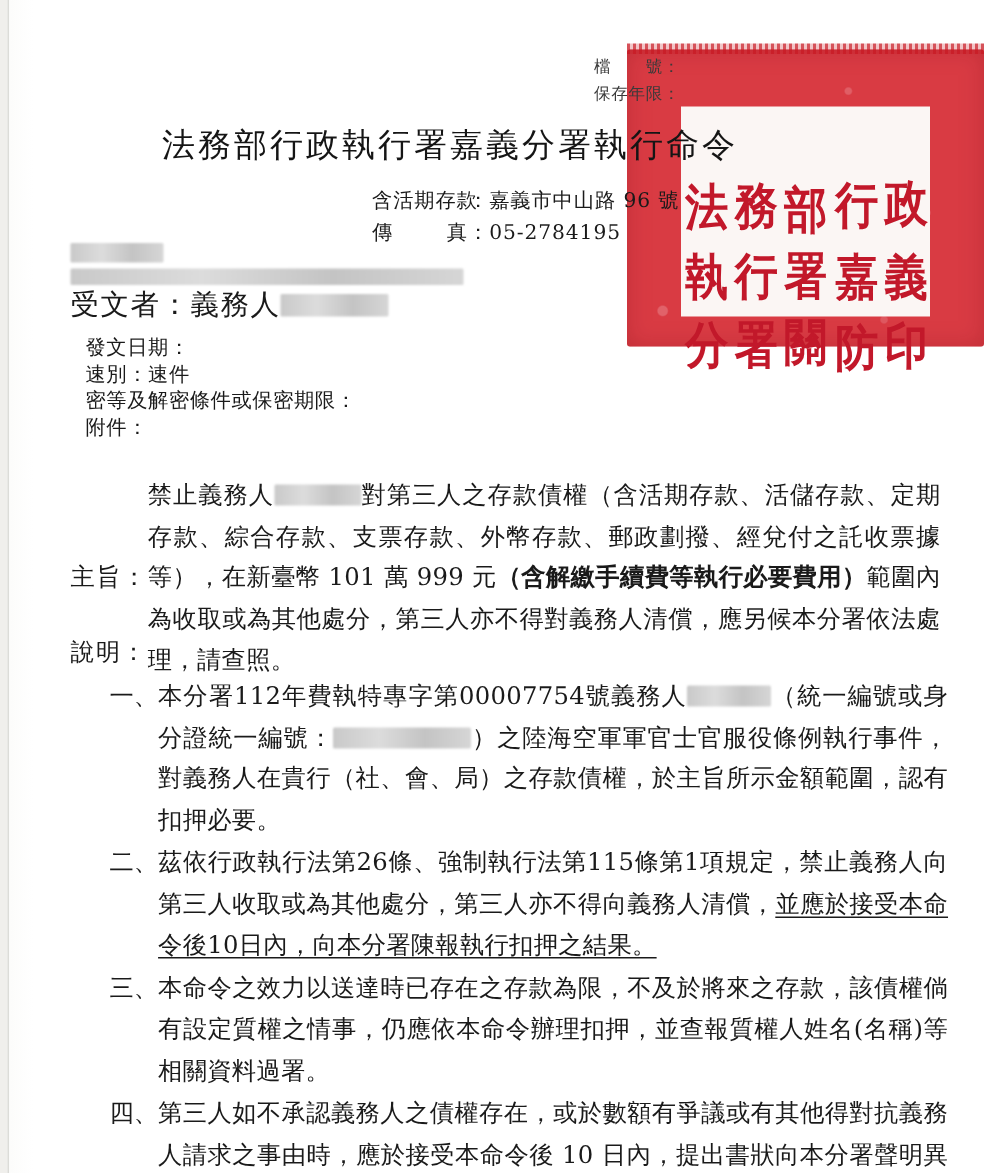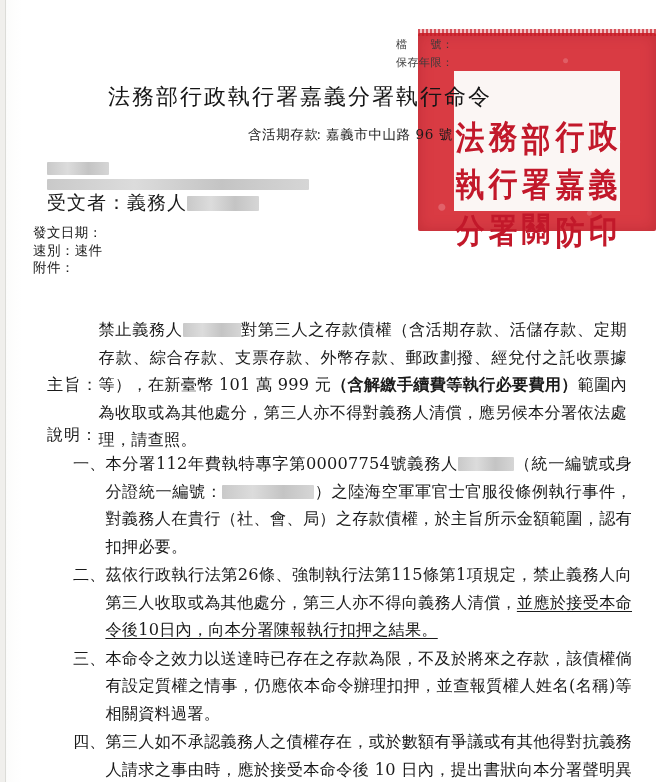--- a/index.html
+++ b/index.html
@@ -157,21 +157,21 @@
   
   #recipient {
     left: 47px; top: 190px;
     font-size: 19px;
     letter-spacing: 1px;
     white-space: nowrap;
   }
 
   
   #meta {
-    left: 33px; top: 224px;
+    left: 57px; top: 224px;
     font-size: 13.5px;
     line-height: 17.5px;
     letter-spacing: 0.4px;
   }
   .meta-row { white-space: nowrap; }
 
   
   #subject-block { left: 47px; top: 316px; width: 580px; }
   #explain-label { left: 47px; top: 425px; }
   #explain-block { left: 47px; top: 450px; width: 585px; }
@@ -250,35 +250,41 @@
     <div class="arc-line">檔　　號：</div>
     <div class="arc-line">保存年限：</div>
   </div>
 
   <div id="doc-title" class="layer">法務部行政執行署嘉義分署執行命令</div>
 
   <div id="agency-lines" class="layer">
     <div class="agency-row">
       <span class="agency-label-spread">含活期存款</span>：<span>嘉義市中山路 96 號</span>
     </div>
+    <div class="agency-row">
+      <span class="agency-label-spread">傳真</span>：<span>05-2784195</span>
+    </div>
   </div>
 
   <div class="redact redact-block" style="left:47px; top:162px; width:62px; height:13px;"></div>
   <div class="redact redact-block" style="left:47px; top:179px; width:262px; height:11px;"></div>
 
   <div id="recipient" class="layer">
     <span>受文者：</span><span>義務人</span><span class="redact" style="width:72px; height:15px;"></span>
   </div>
 
   <div id="meta" class="layer">
     <div class="meta-row">
       <span>發文日期：</span><span></span>
     </div>
     <div class="meta-row">
       <span>速別：</span><span>速件</span>
+    </div>
+    <div class="meta-row">
+      <span>密等及解密條件或保密期限：</span><span></span>
     </div>
     <div class="meta-row">
       <span>附件：</span><span></span>
     </div>
   </div>
 
   <div id="subject-block" class="layer hang">
     <div class="lbl sec-label">主旨：</div>
     <div class="txt body-text">
       <span>禁止義務人</span><span class="redact" style="width:58px;height:14px;"></span><span>對第三人之存款債權（含活期存款、活儲存款、定期存款、綜合存款、支票存款、外幣存款、郵政劃撥、經兌付之託收票據等），在新臺幣 101 萬 999 元</span><b class="em">（含解繳手續費等執行必要費用）</b><span>範圍內為收取或為其他處分，第三人亦不得對義務人清償，應另候本分署依法處理，請查照。</span>

